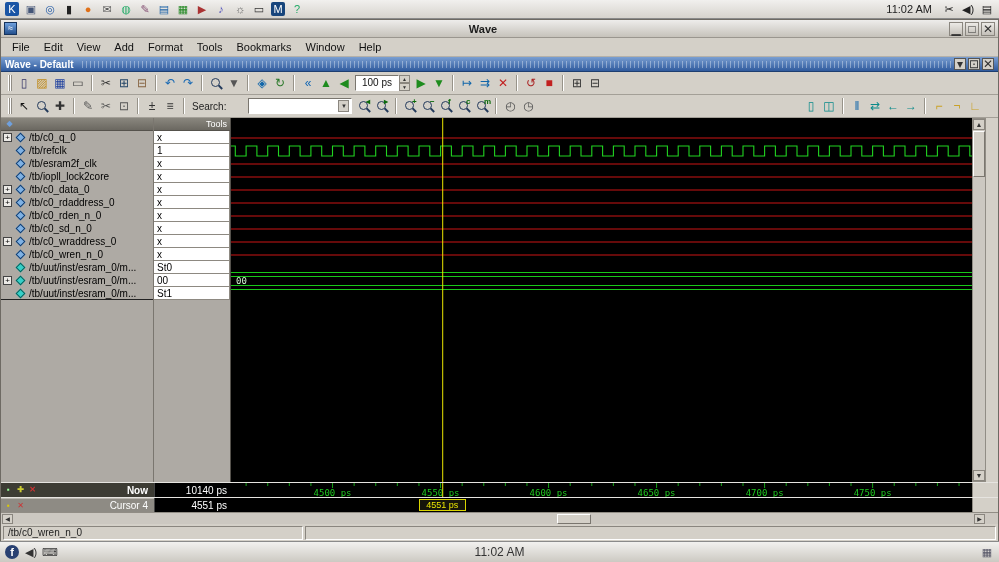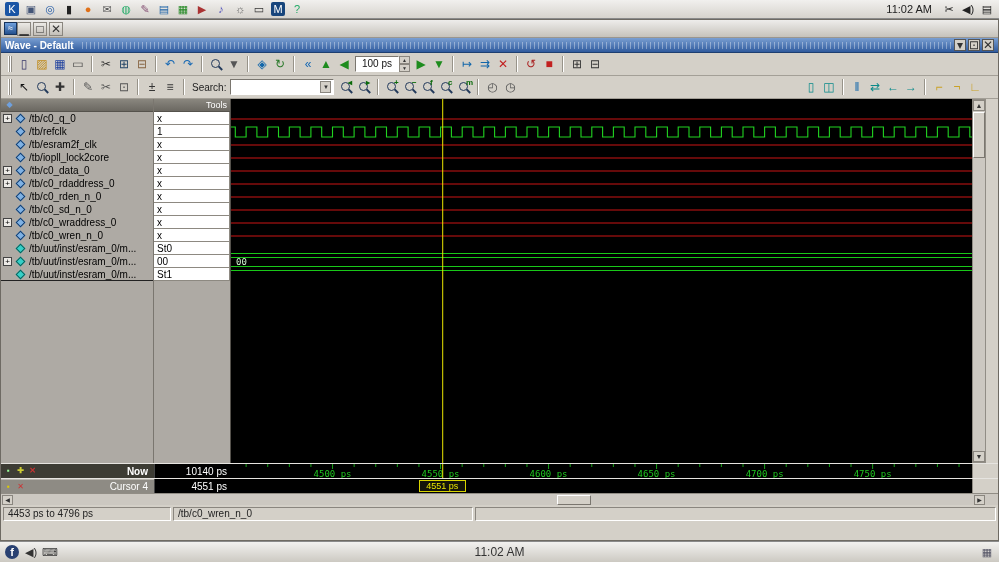--- a/index.html
+++ b/index.html
@@ -63,21 +63,21 @@
 
   .time-field { display:inline-flex; align-items:center; margin:0 2px; }
   .time-field .tval { width:44px; height:16px; background:#fff;
     border:1px solid; border-color:#7a766f #fff #fff #7a766f; font-size:10px;
     text-align:center; line-height:14px; color:#111; }
   .spin { display:inline-flex; flex-direction:column; width:11px; height:16px; }
   .spin span { flex:1; background:#d4d0c8; border:1px solid #8a867f; font-size:5px;
     line-height:6px; text-align:center; color:#333; }
 
   .search-wrap { display:inline-flex; align-items:center; gap:2px; margin:0 3px; }
-  .search-label { font-size:10px; color:#222; margin-right:2px; }
+  .search-label { font-size:10px; color:#222; margin-right:20px; }
   .search-input { width:104px; height:16px; background:#fff;
     border:1px solid; border-color:#7a766f #fff #fff #7a766f; font-size:10px; color:#111;
     display:inline-flex; align-items:center; padding:0 2px; }
   .search-input .sfill { flex:1; }
   .search-input .dd { width:11px; height:12px; background:#d4d0c8; border:1px solid #8a867f;
     font-size:6px; line-height:10px; text-align:center; color:#333; }
 
   
   .content { position:relative; height:364px; background:#d4d0c8; overflow:hidden; }
   .names-panel { position:absolute; left:0; top:0; width:153px; height:100%;
@@ -218,33 +218,45 @@
         <span class="pico">
           <span class="gl" style="color: rgb(34, 34, 34);">▤</span>
         </span>
       </span>
   </div>
 
   <div class="window">
 
     <div class="titlebar">
       <span class="appicon">≈</span>
+      <span class="title-text">Wave</span>
       <span class="winbtns">
           <span class="tbtn">
             <span class="gl" style="color: rgb(51, 51, 51);">▁</span>
           </span>
           <span class="tbtn">
             <span class="gl" style="color: rgb(51, 51, 51);">□</span>
           </span>
           <span class="tbtn">
             <span class="gl" style="color: rgb(51, 51, 51);">✕</span>
           </span>
         </span>
     </div>
 
+    <div class="menubar">
+        <span class="menu-item">File</span>
+        <span class="menu-item">Edit</span>
+        <span class="menu-item">View</span>
+        <span class="menu-item">Add</span>
+        <span class="menu-item">Format</span>
+        <span class="menu-item">Tools</span>
+        <span class="menu-item">Bookmarks</span>
+        <span class="menu-item">Window</span>
+        <span class="menu-item">Help</span>
+      </div>
 
     <div class="pane-header">
       <span class="pane-title">Wave - Default</span>
       <span class="pane-fill"></span>
       <span class="pane-btns">
           <span class="tbtn">
             <span class="gl" style="color: rgb(51, 51, 51);">▾</span>
           </span>
           <span class="tbtn">
             <span class="gl" style="color: rgb(51, 51, 51);">⊡</span>
@@ -678,21 +690,20 @@
       <div class="f-fill"></div>
     </div>
 
     <div class="hscroll">
       <span class="arr lf">◀</span>
       <span class="thumb"></span>
       <span class="arr rt">▶</span>
     </div>
 
     <div class="statusbar">
-      <span class="scell c1">4453 ps to 4796 ps</span>
       <span class="scell c2">/tb/c0_wren_n_0</span>
       <span class="scell c3"></span>
     </div>
 
   </div>
 
   <div class="taskbar">
     <span class="taskbar-clock">11:02 AM</span>
     <span style="display:flex;gap:3px;z-index:1;">
         <span class="pico">

